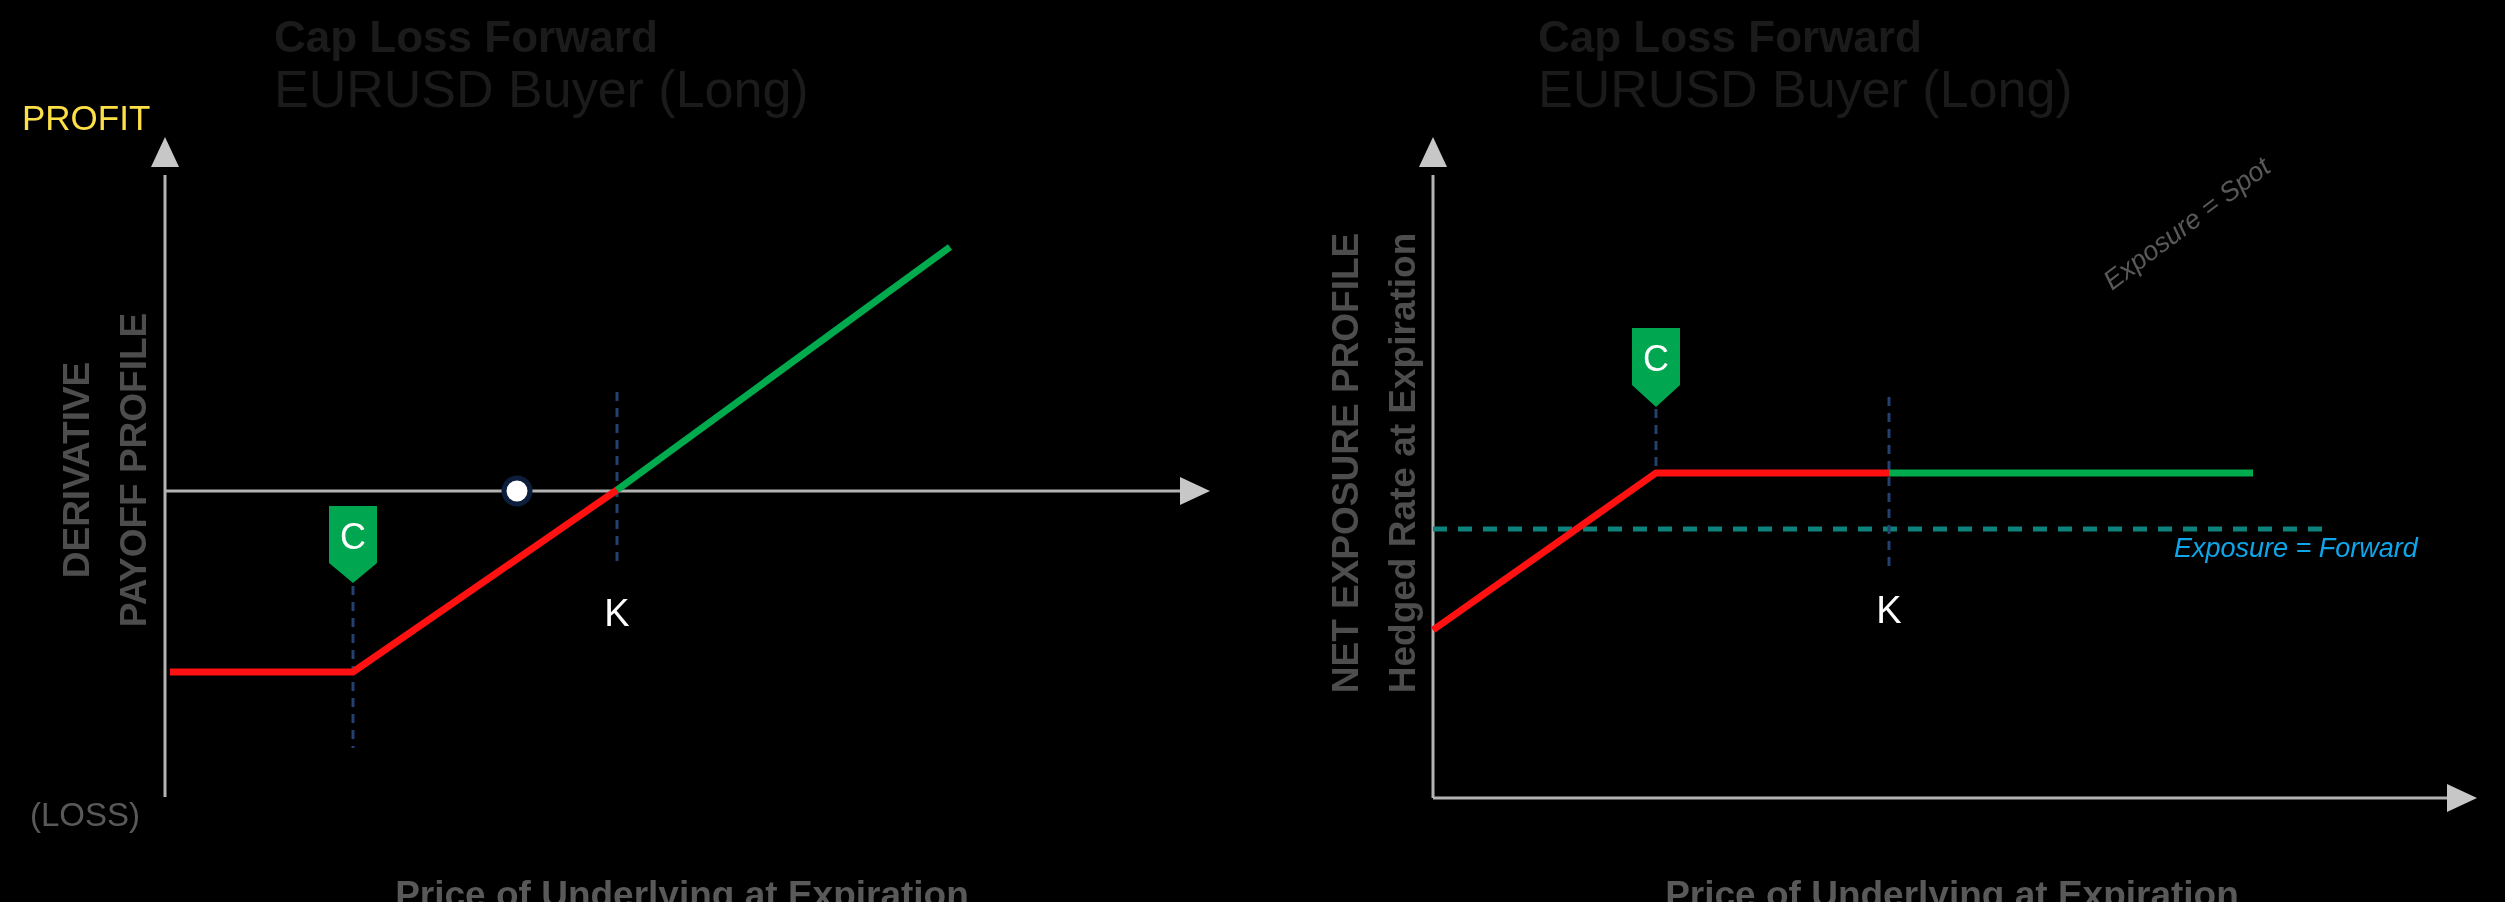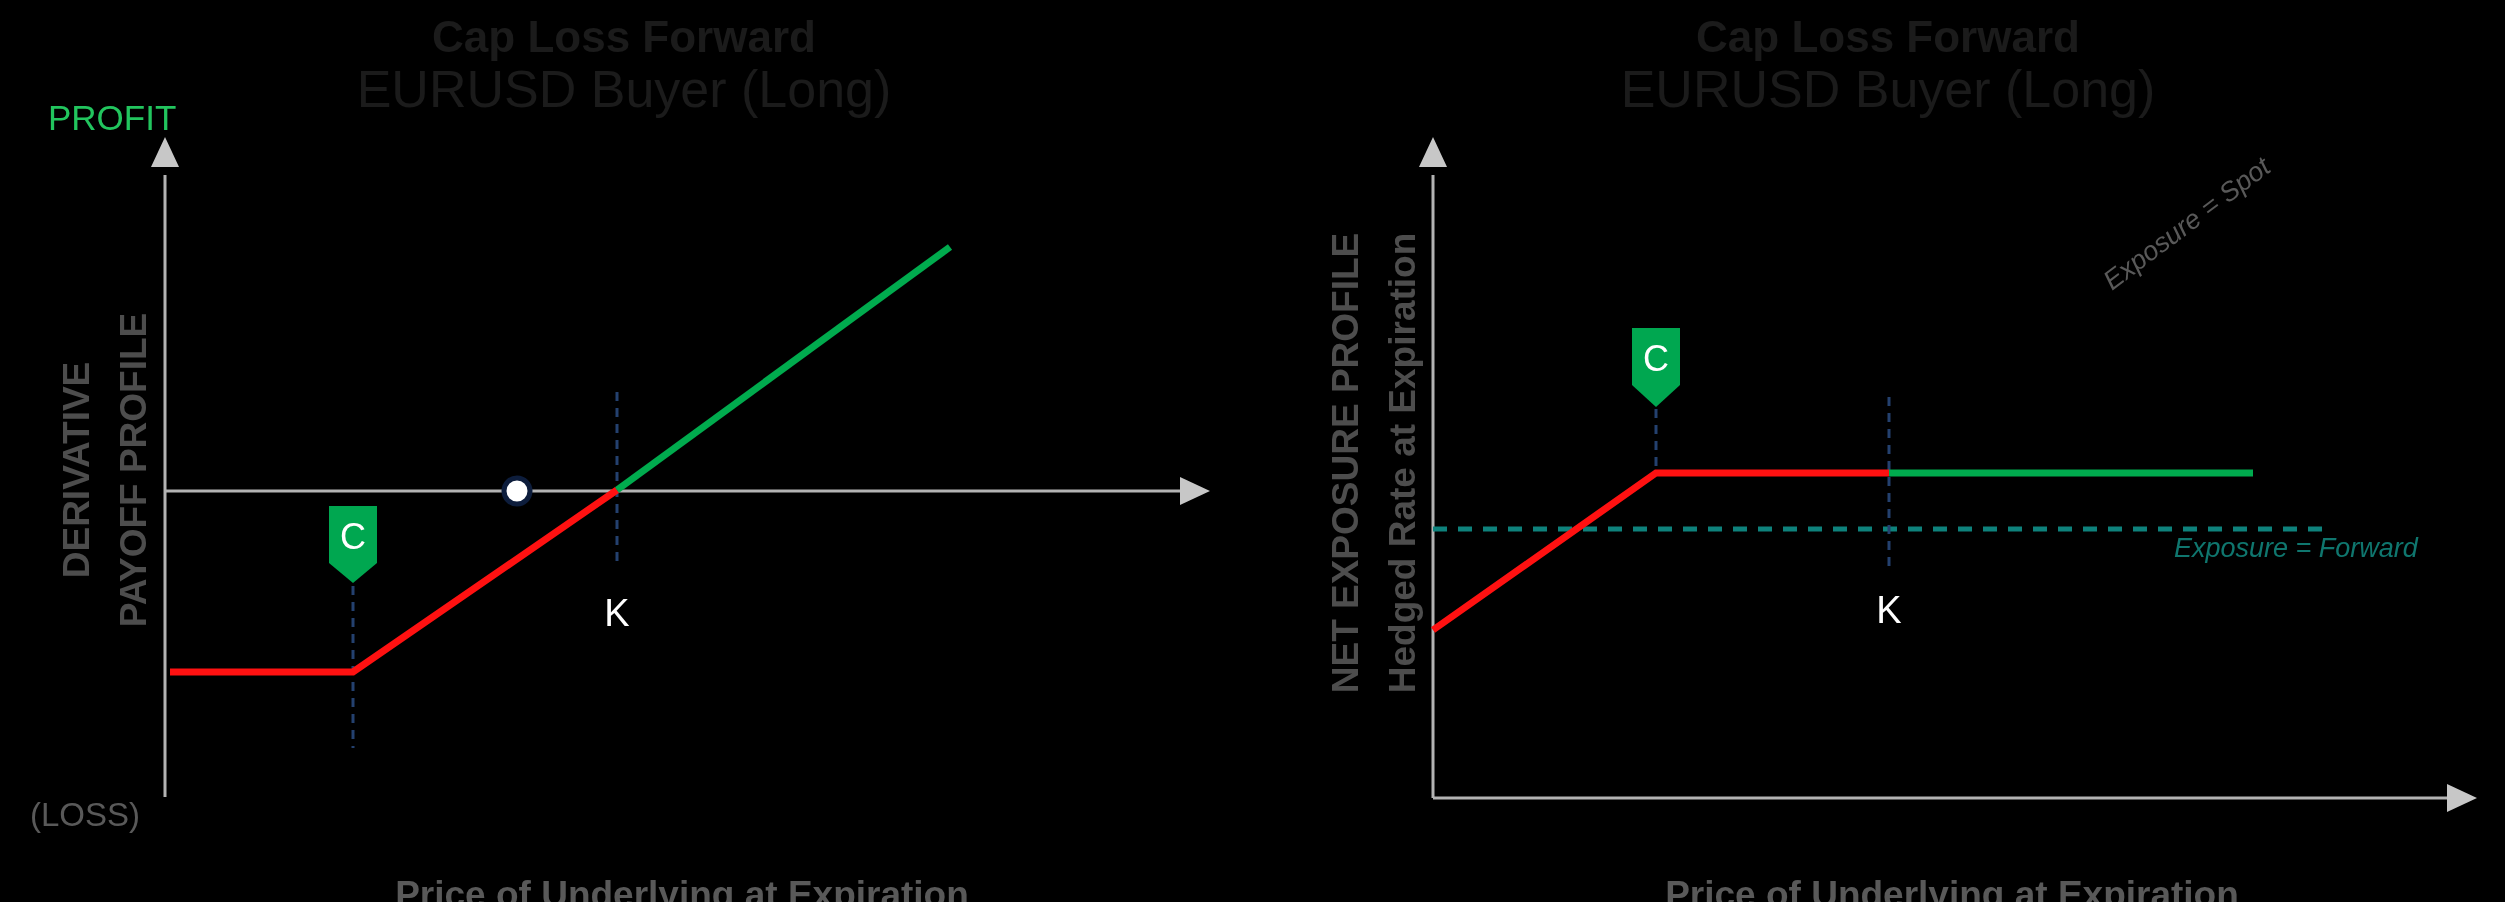--- a/index.html
+++ b/index.html
@@ -3,21 +3,21 @@
 <meta charset="utf-8">
 <style>
   html,body{margin:0;padding:0;}
   body{
     width:2505px;height:902px;position:relative;overflow:hidden;
     background:#000000;
     font-family:"Liberation Sans", sans-serif;
   }
   .abs{position:absolute;}
   svg{position:absolute;left:0;top:0;}
-  .title{width:700px;text-align:center;top:10px;}
+  .title{width:700px;text-align:left;top:10px;}
   .title .t1{font-weight:bold;font-size:44px;line-height:54px;}
   .title .t2{font-weight:normal;font-size:52px;line-height:50px;}
   .axis-top-label{font-size:35px;}
   .axis-bottom-label{font-size:33px;}
   .rotated-label{
     transform:translate(-50%,-50%) rotate(-90deg);
     white-space:nowrap;text-align:center;
     font-weight:bold;font-size:37px;line-height:57px;
   }
   .x-label{width:640px;text-align:center;font-weight:bold;font-size:37px;margin-top:43px;}
@@ -51,21 +51,21 @@
     <polyline points="1889,473 2253,473" fill="none" stroke="#00ab4e" stroke-width="7" stroke-linecap="butt"></polyline>
     <polygon points="1632,328 1680,328 1680,385 1656,407 1632,385" fill="#00a750"></polygon>
     <text x="1656" y="371" fill="#ffffff" text-anchor="middle" font-size="36" font-family="Liberation Sans, sans-serif">C</text>
   </svg>
 
 <div class="abs title" style="left:274px;">
   <div class="t1" style="color: rgb(27, 27, 27);">Cap Loss Forward</div>
   <div class="t2" style="color: rgb(27, 27, 27);">EURUSD Buyer (Long)</div>
 </div>
 
-<div class="abs axis-top-label" style="left: 48px; top: 98px; color: #22c55e;">PROFIT</div>
+<div class="abs axis-top-label" style="left: 22px; top: 98px; color: #fde047;">PROFIT</div>
 
 <div class="abs axis-bottom-label" style="left: 30px; top: 796px; color: rgb(89, 89, 89);">(LOSS)</div>
 
 <div class="abs rotated-label" style="left:105px;top:470px;">
   <div style="color: rgb(77, 77, 77);">DERIVATIVE</div>
   <div style="color: rgb(77, 77, 77);">PAYOFF PROFILE</div>
 </div>
 
 <div class="abs x-label" style="left: 362px; top: 831px; color: rgb(89, 89, 89);">Price of Underlying at Expiration</div>
 
@@ -80,13 +80,13 @@
   <div style="color: rgb(77, 77, 77);">NET EXPOSURE PROFILE</div>
   <div style="color: rgb(77, 77, 77);">Hedged Rate at Expiration</div>
 </div>
 
 <div class="abs x-label" style="left: 1632px; top: 831px; color: rgb(89, 89, 89);">Price of Underlying at Expiration</div>
 
 <div class="abs k-label" style="left: 1889px; top: 589px; color: rgb(255, 255, 255);">K</div>
 
 <div class="abs annot spot" style="left: 2187px; top: 224px; color: rgb(89, 89, 89);">Exposure = Spot</div>
 
-<div class="abs annot" style="left: 2174px; top: 533px; color: #0f766e;">Exposure = Forward</div>
+<div class="abs annot" style="left: 2174px; top: 533px; color: #0ea5e9;">Exposure = Forward</div>
 
 </body></html>

